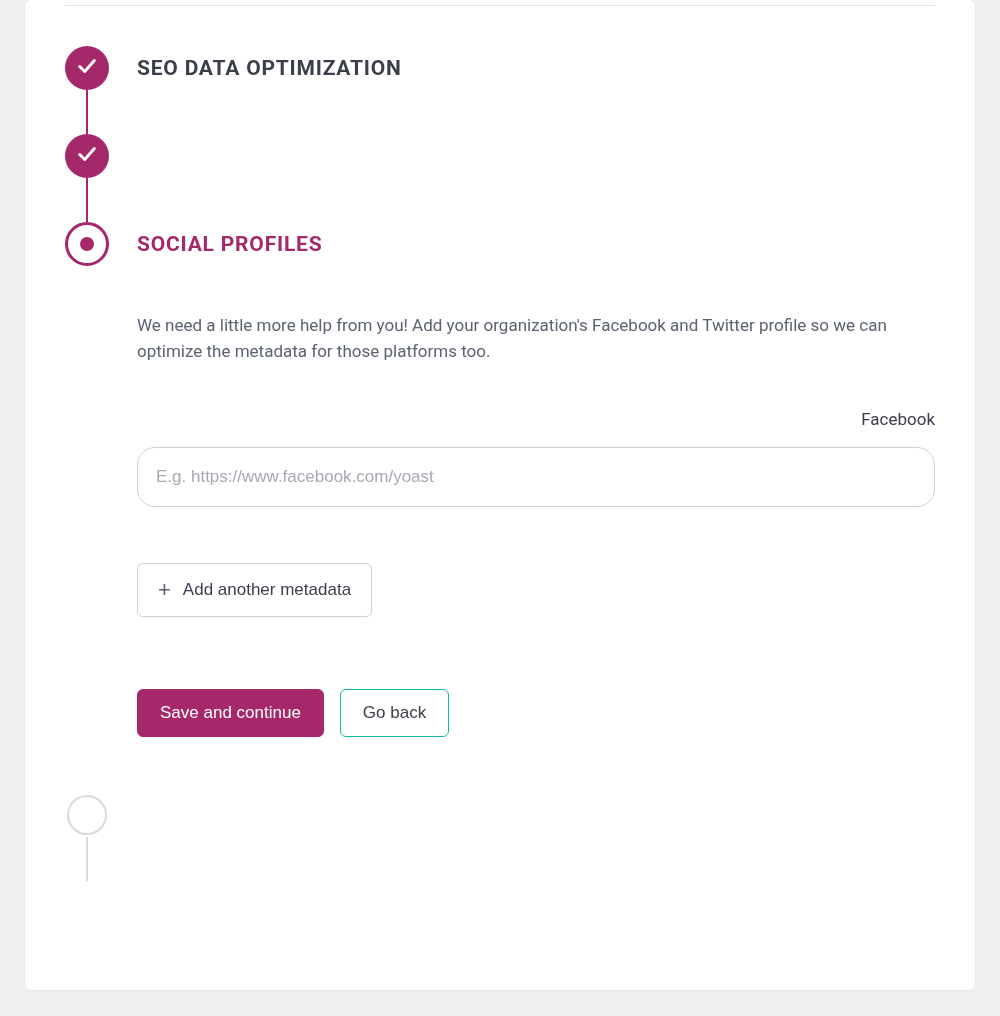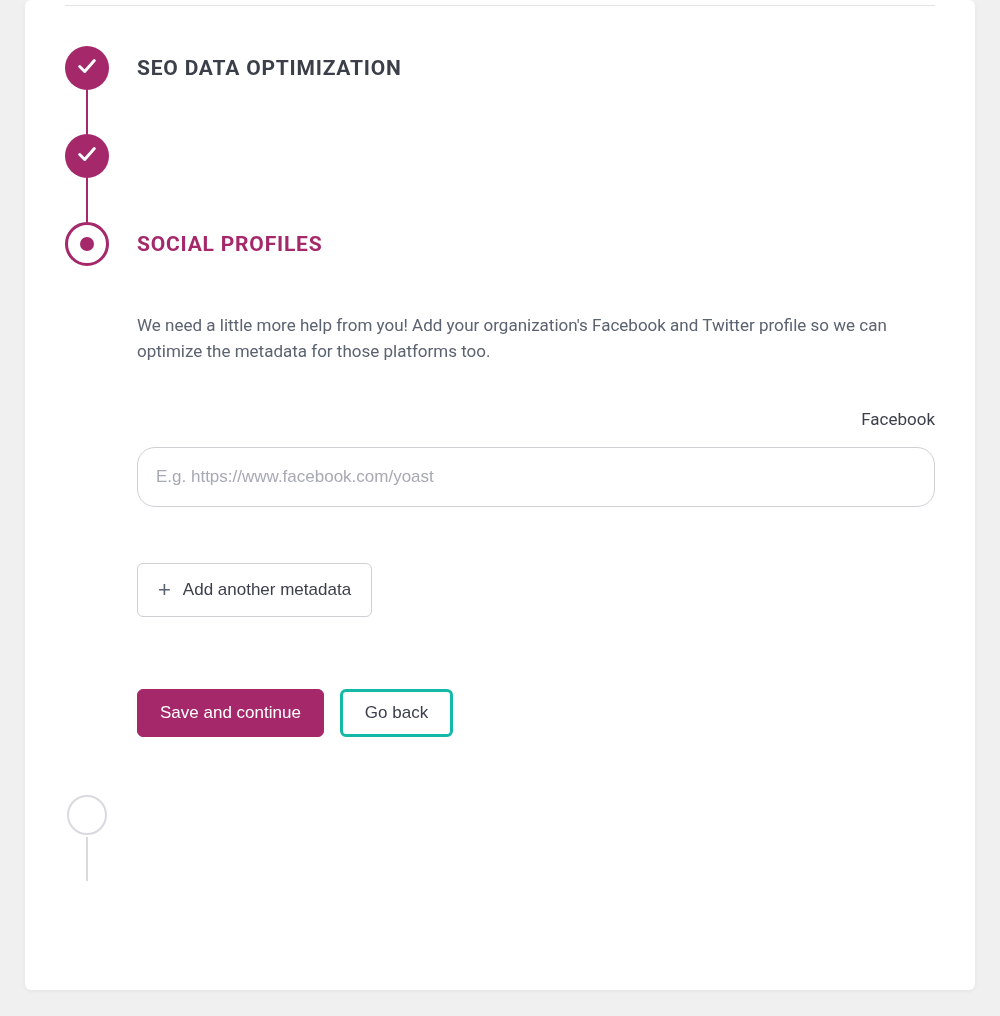--- a/index.html
+++ b/index.html
@@ -151,21 +151,21 @@
       align-items: center;
       justify-content: center;
     }
     .btn-primary {
       background: #a4286a;
       border: 1px solid #a4286a;
       color: #fff;
     }
     .btn-secondary {
       background: #fff;
-      border: 3px solid #14b8a6;
+      border: 1px solid #14b8a6;
       color: #3b3f4a;
     }
     .step-simple {
       padding-top: 10px;
       padding-bottom: 10px;
     }
   </style>
 </head>
 <body>
 

